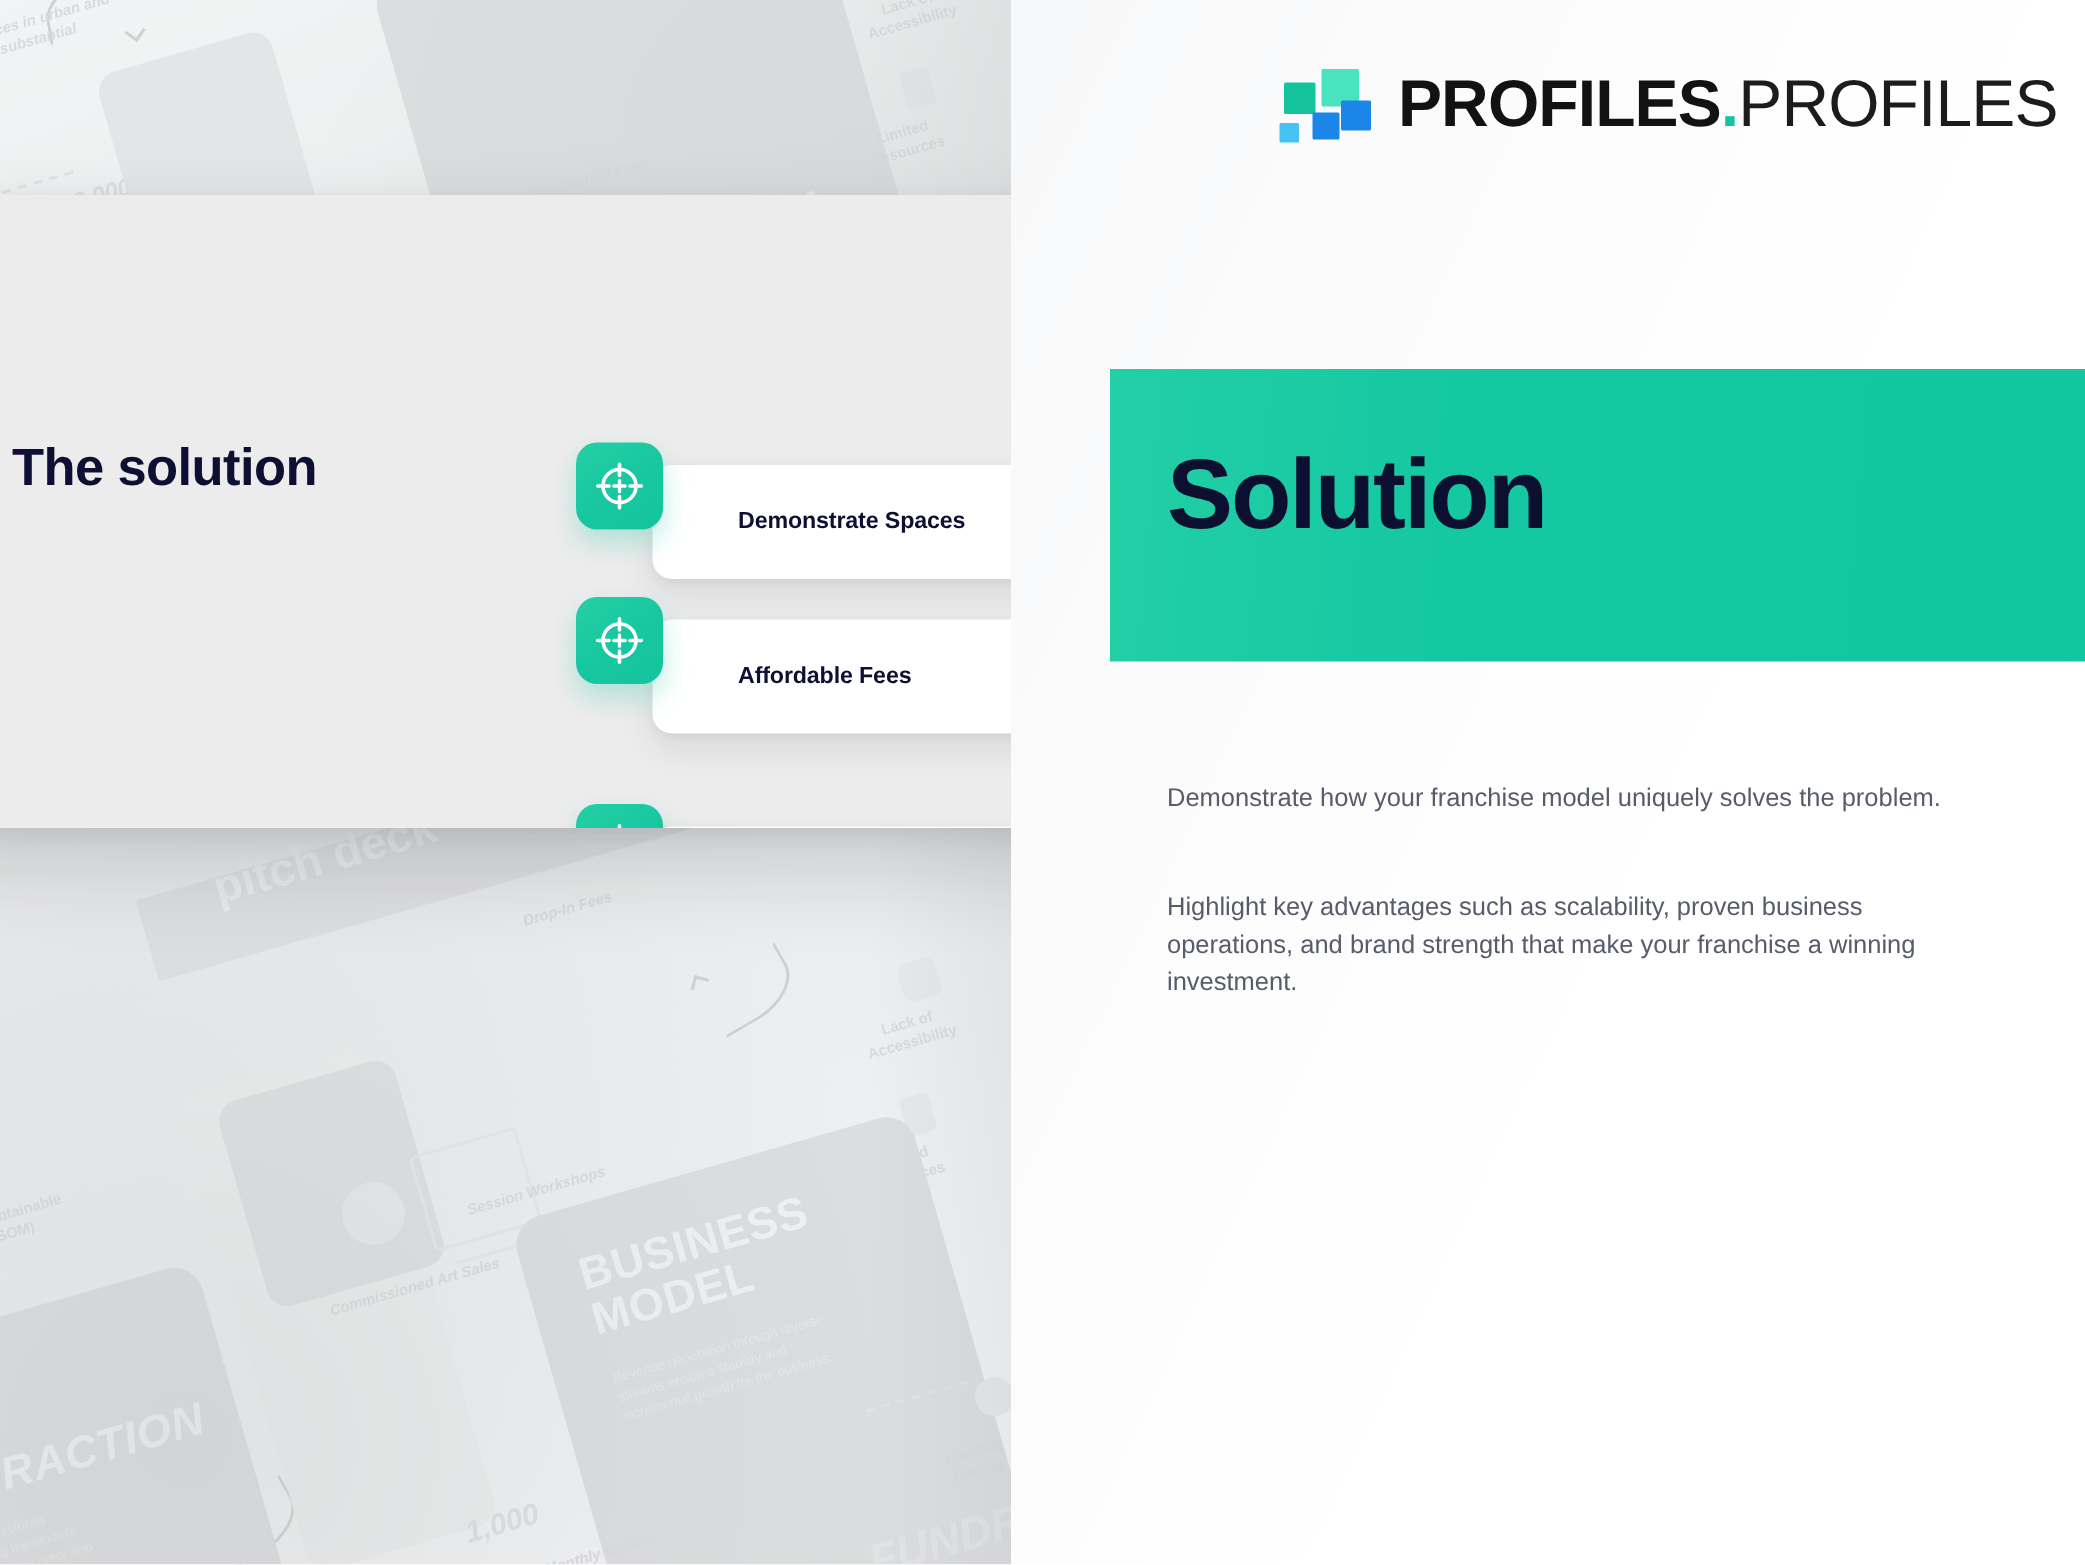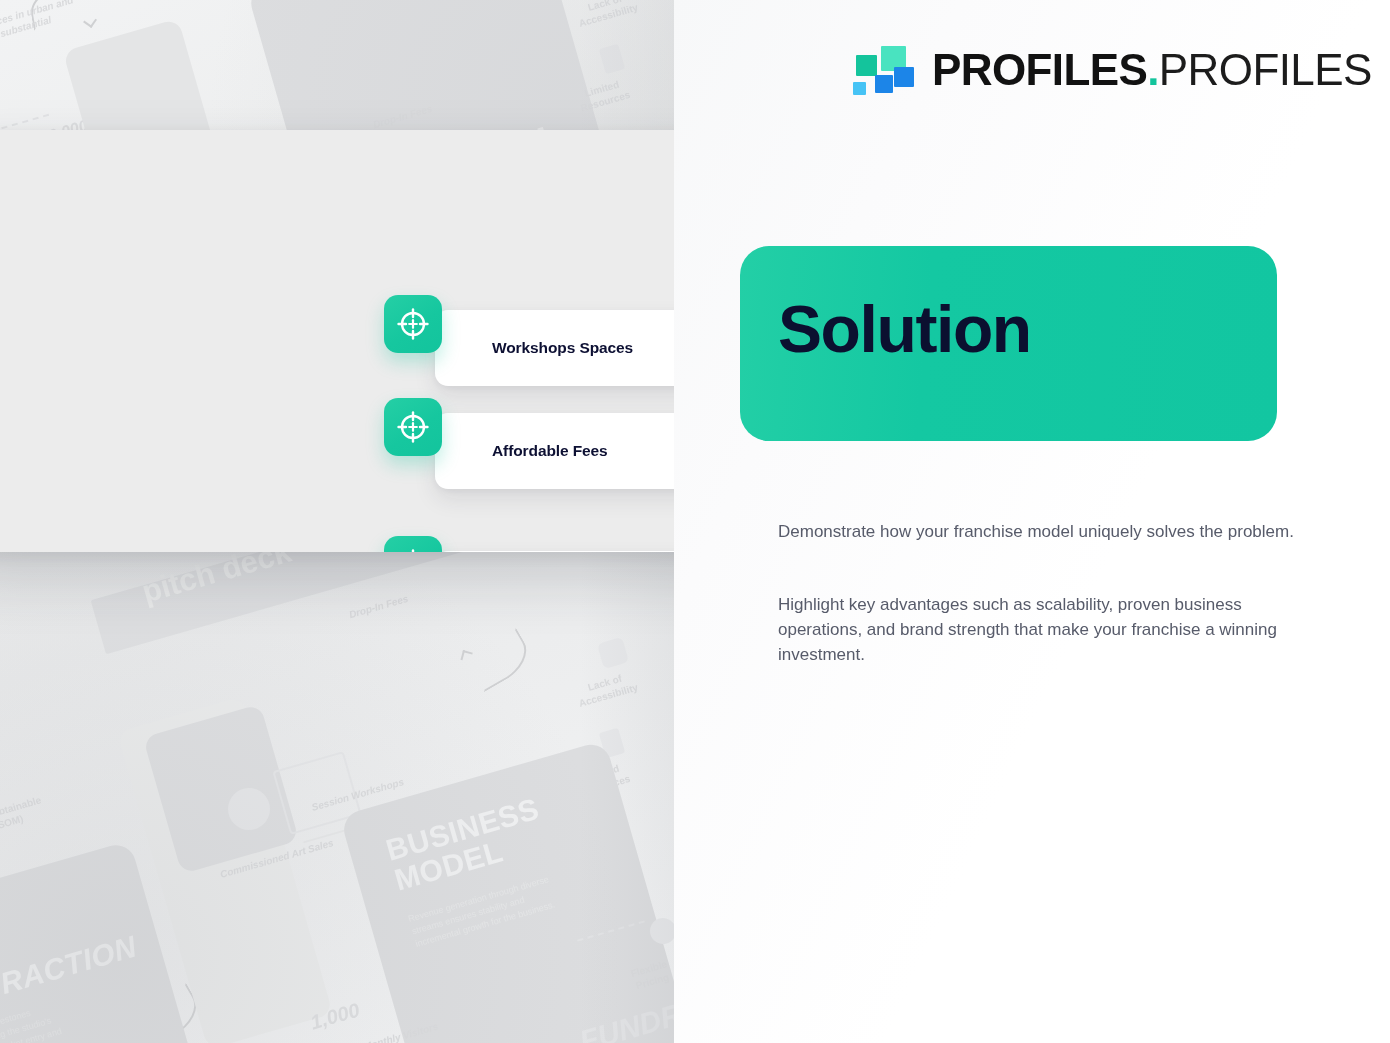--- a/index.html
+++ b/index.html
@@ -221,23 +221,22 @@
     letter-spacing:-0.6px;
     white-space:nowrap;
   }
   .brand-word .w1{ font-weight:800; color:#121212; }
   .brand-word .dot{ font-weight:800; color:#13c49c; }
   .brand-word .w2{ font-weight:400; color:#1c1c1c; }
 
   .title-band{
     position:absolute;
     left:66px; top:246px;
-    width:537px; height:195px;
+    width:650px; height:195px;
     background:linear-gradient(95deg,#23cfa6 0%,#14c8a2 35%,#12c6a1 100%);
-    border-radius:29px;
   }
   .title-band .band-title{
     position:absolute;
     left:38px; top:50px;
     font-size:66px;
     font-weight:700;
     letter-spacing:-1.4px;
     color:#0b1030;
     line-height:1;
   }
@@ -333,24 +332,25 @@
     <div class="ghost-circle" style="left:650px; top:918px; width:26px; height:26px; transform:rotate(-16deg);"></div>
     <div class="ghost-label" style="left:632px; top:962px; transform:rotate(-16deg); text-align:center;">Flexible
 Pricing</div>
 
     <div class="ghost-label" style="left:578px; top:1005px; transform:rotate(-16deg); font-size:30px; font-weight:800; font-style:italic; color:#e3e4e6;">FUNDRA</div>
   </div>
 
   <div class="slide-card">
     <div class="slide-card-inner">
 
+      <div class="sol-heading">The solution</div>
 
       <div class="feature" id="feature-0">
         <div class="fcard">
-          <span class="flabel">Workshops Spaces</span>
+          <span class="flabel">Demonstrate Spaces</span>
         </div>
         <div class="ficon">
           <svg width="34" height="34" viewBox="0 0 34 34" fill="none" aria-hidden="true">
             <circle cx="17" cy="17" r="11" stroke="#ffffff" stroke-width="2.4"></circle>
             <line x1="17" y1="2.5" x2="17" y2="10" stroke="#ffffff" stroke-width="2.4" stroke-linecap="round"></line>
             <line x1="17" y1="24" x2="17" y2="31.5" stroke="#ffffff" stroke-width="2.4" stroke-linecap="round"></line>
             <line x1="2.5" y1="17" x2="10" y2="17" stroke="#ffffff" stroke-width="2.4" stroke-linecap="round"></line>
             <line x1="24" y1="17" x2="31.5" y2="17" stroke="#ffffff" stroke-width="2.4" stroke-linecap="round"></line>
             <line x1="17" y1="13.2" x2="17" y2="20.8" stroke="#ffffff" stroke-width="2.2" stroke-linecap="round"></line>
             <line x1="13.2" y1="17" x2="20.8" y2="17" stroke="#ffffff" stroke-width="2.2" stroke-linecap="round"></line>

